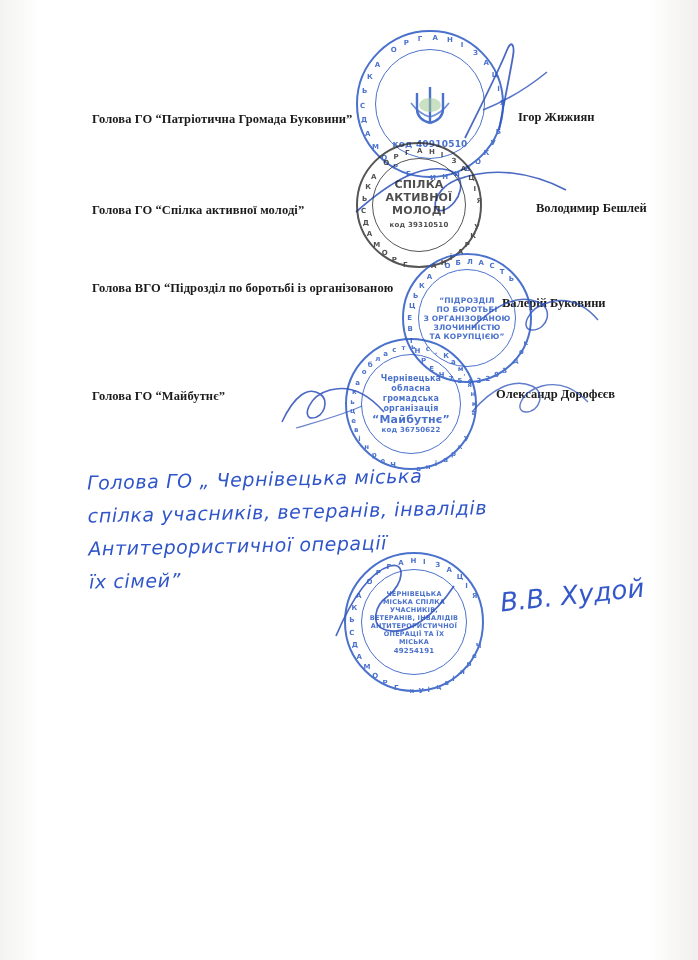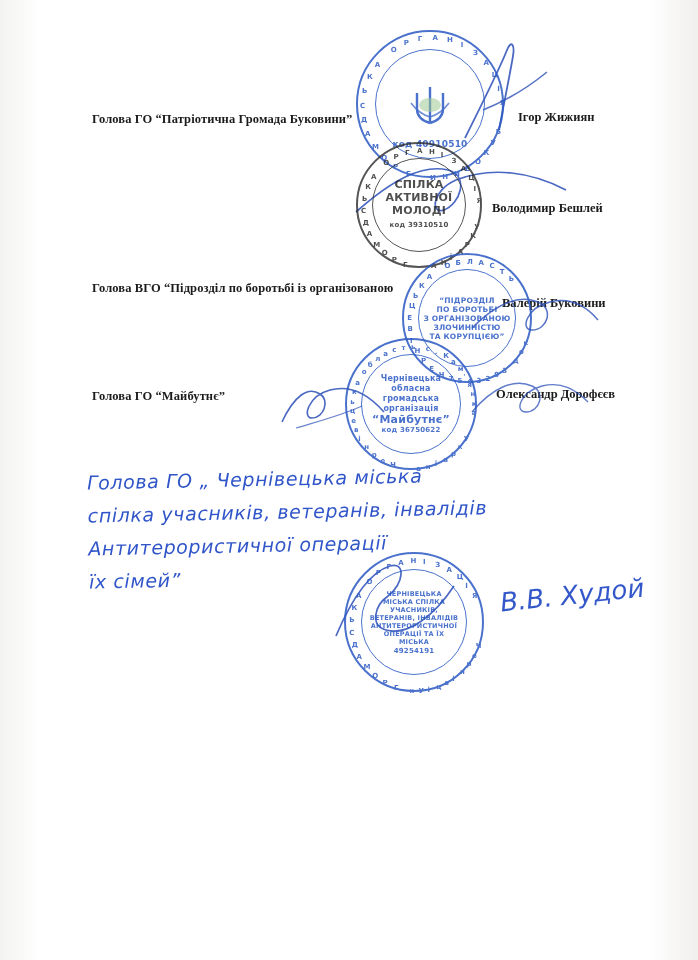--- a/index.html
+++ b/index.html
@@ -152,21 +152,22 @@
   }
 </style>
 </head>
 <body>
 
 <div id="page">
 
   <div class="sig-line sig-left" style="top:110px;">Голова ГО “Патріотична Громада Буковини”</div>
   <div class="sig-name" style="left:518px; top:110px;">Ігор Жижиян</div>
 
-  <div class="sig-name" style="left:492px; top:201px;">Володимир Бешлей</div>
+  <div class="sig-line sig-left" style="top:201px;">Голова  ГО “Спілка активної молоді”</div>
+  <div class="sig-name" style="left:536px; top:201px;">Володимир Бешлей</div>
 
   <div class="sig-line sig-left" style="top:279px;">Голова  ВГО “Підрозділ по боротьбі із організованою</div>
   <div class="sig-name" style="left:502px; top:296px;">Валерій Буковини</div>
 
   <div class="sig-line sig-left" style="top:387px;">Голова ГО “Майбутнє”</div>
   <div class="sig-name" style="left:496px; top:387px;">Олександр Дорофєєв</div>
 
   <div class="hand-block">
     <div>Голова ГО „ Чернівецька міська</div>
     <div>спілка учасників, ветеранів, інвалідів</div>

